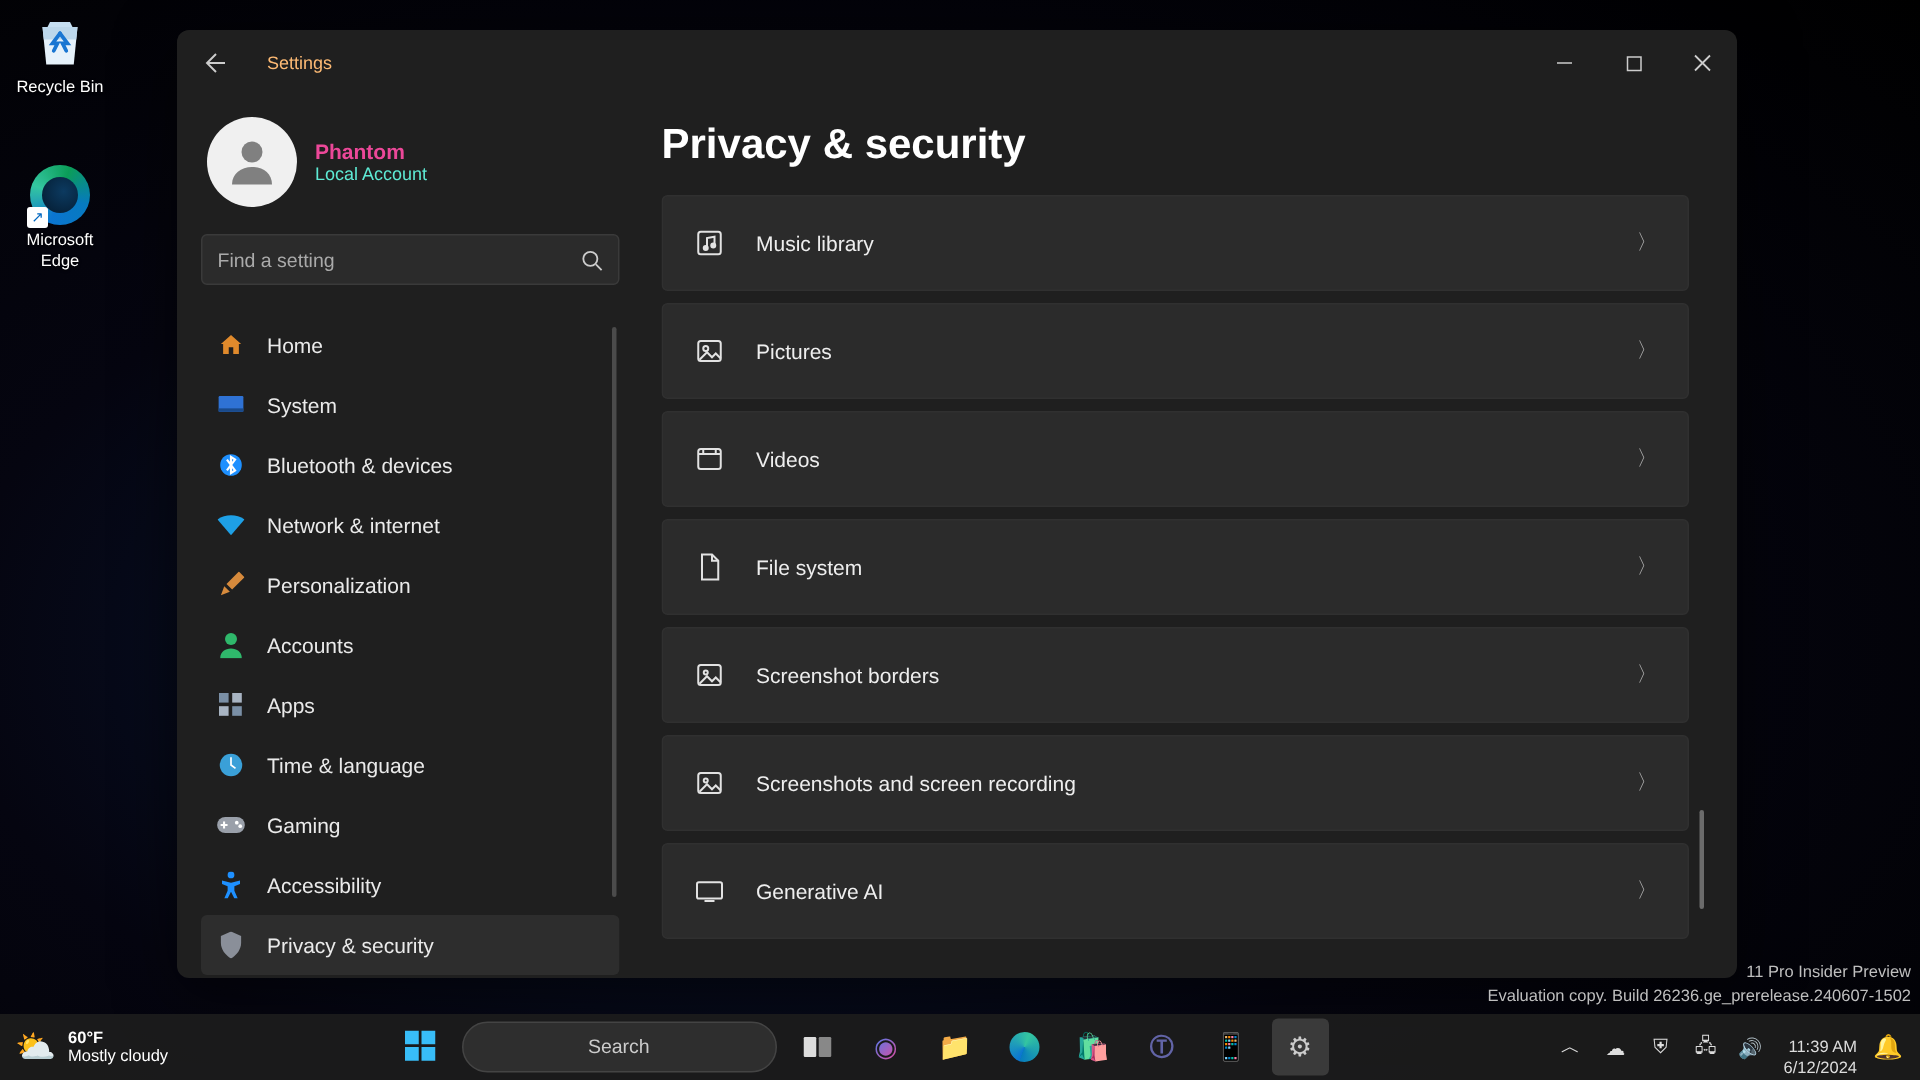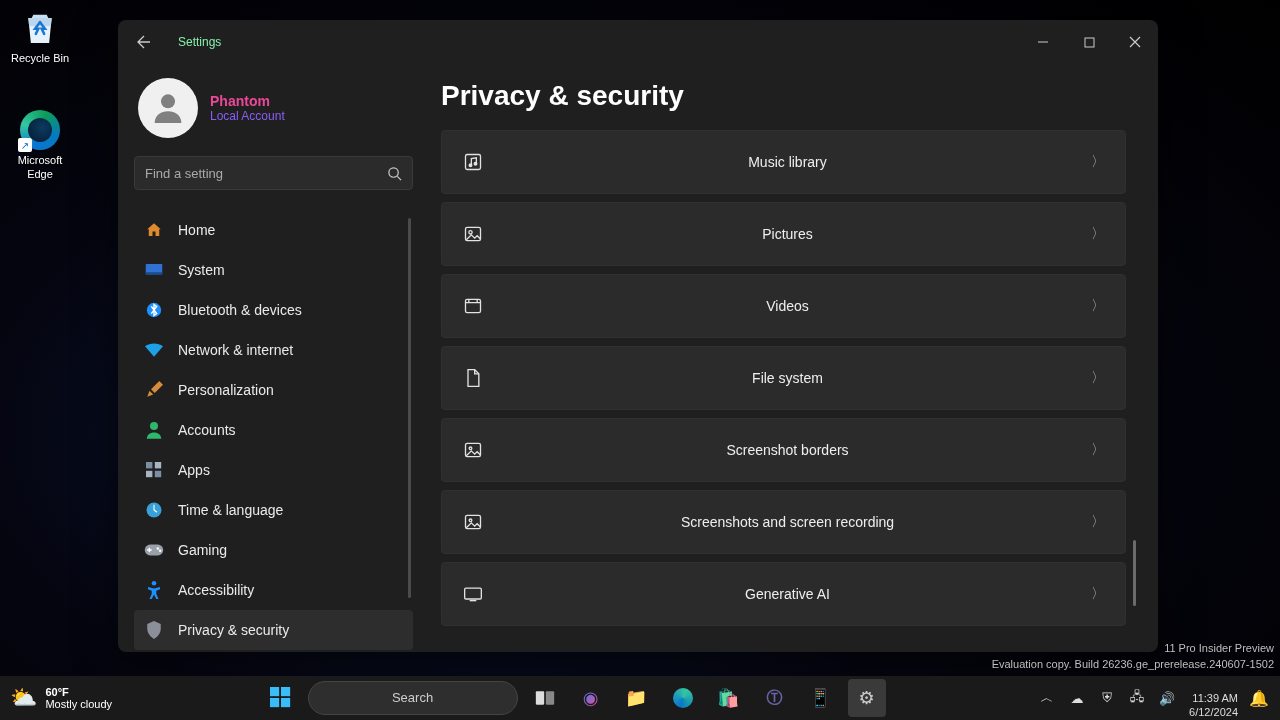--- a/index.html
+++ b/index.html
@@ -32,50 +32,50 @@
 
 .window {
   position: absolute; left: 118px; top: 20px;
   width: 1040px; height: 632px;
   background: #1f1f1f;
   border-radius: 8px;
   display: flex; flex-direction: column;
   box-shadow: 0 10px 40px rgba(0,0,0,.6);
   overflow: hidden;
 }
-.titlebar { height: 44px; display: flex; align-items: center; padding-left: 10px; color: #86efac; }
+.titlebar { height: 44px; display: flex; align-items: center; padding-left: 10px; color: #fdba74; }
 .titlebar .back { width: 32px; height: 32px; display:flex;align-items:center;justify-content:center;border-radius:4px; cursor:pointer;}
 .titlebar .title { font-size: 12px; margin-left: 18px; }
 .titlebar .spacer { flex:1; }
 .wbtn { width:46px; height:36px; display:flex;align-items:center;justify-content:center; cursor:pointer; color:#ccc; font-size:12px;}
 
 .window-body { flex:1; display:flex; min-height:0; }
 
 .sidebar { width: 305px; padding: 0 10px 0 16px; display:flex; flex-direction:column; }
 .user-row { display:flex; align-items:center; gap:12px; padding: 14px 4px 18px; }
 .avatar { width:60px; height:60px; border-radius:50%; background:#f0f0f0; display:flex;align-items:center;justify-content:center; }
 .avatar svg{width:40px;height:40px;fill:#808080;}
 .user-name { color:#ec4899; font-size:14px; font-weight:600;}
-.user-sub { color:#8b5cf6; font-size:12px; }
+.user-sub { color:#5eead4; font-size:12px; }
 
 .search-box { display:flex; align-items:center; background:#2b2b2b; border:1px solid #3a3a3a; border-radius:4px; height:34px; padding:0 10px;gap:29px; }
 .search-box input { flex:1; background:transparent; border:none; outline:none; color:#ddd; font-size:13px;}
 .search-box input::placeholder{color:#aaa;}
 .search-box .sicon{color:#ccc;}
 
 .nav { margin-top: 20px; flex:1; overflow-y:auto; position:relative; }
 .nav-track{position:absolute; right:2px; top:8px; width:3px; height:380px; background:#4b4b4b; border-radius:2px;}
 .nav-item { display:flex; align-items:center; height:40px; gap:14px; padding:0 10px; border-radius:4px; cursor:pointer; color:#eaeaea; font-size:14px; position:relative;}
 .nav-item.active{ background:#2d2d2d; }
 .nav-item.active::before{content:'';position:absolute;left:-4px;top:10px;bottom:10px;width:3px;background:#4cc2ff;border-radius:2px;}
 .nav-icon{width:20px;height:20px;display:flex;align-items:center;justify-content:center;font-size:16px;}
 
 .main { flex:1; padding: 0 22px 0 18px; display:flex; flex-direction:column; min-width:0;}
 .main h1{ color:#fff; font-size:28px; font-weight:600; margin: 16px 0 18px;}
-.rows { flex:1; overflow-y:auto; padding-right:10px; display:flex; flex-direction:column; gap:3px; position:relative;text-align:center;}
+.rows { flex:1; overflow-y:auto; padding-right:10px; display:flex; flex-direction:column; gap:3px; position:relative;}
 .row-track{position:absolute; right:0px; top:410px; width:3px; height:66px; background:#6b6b6b; border-radius:2px;}
 .setting-row{
   background:#2b2b2b; border:1px solid #303030; border-radius:4px;
   height:64px; display:flex; align-items:center;
   padding:0 20px; gap:20px; cursor:pointer; color:#eee;
 }
 .setting-row + .setting-row{ margin-top:5px;}
 .setting-row .ricon{width:22px;height:22px;display:flex;align-items:center;justify-content:center;color:#e2e2e2;}
 .setting-row .label{flex:1;font-size:14px;}
 .setting-row .chev{color:#aaa;font-size:14px;}

